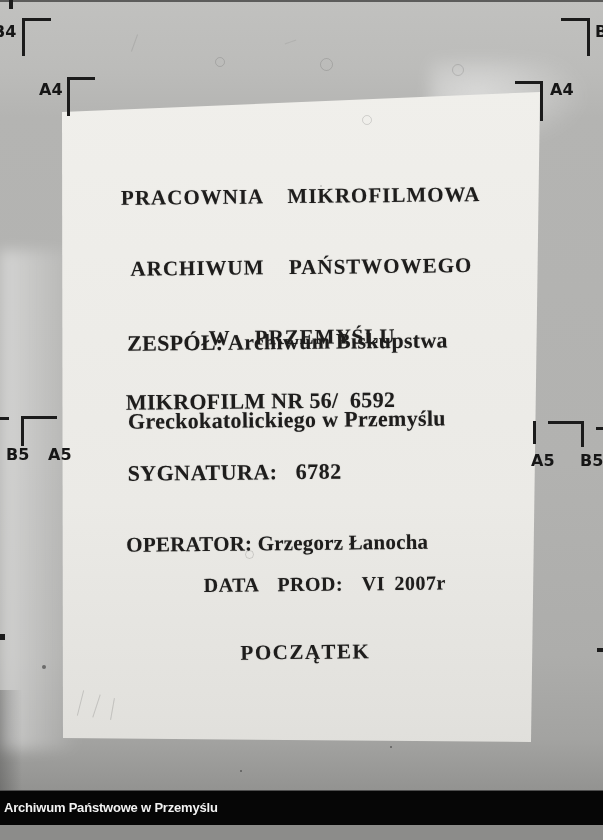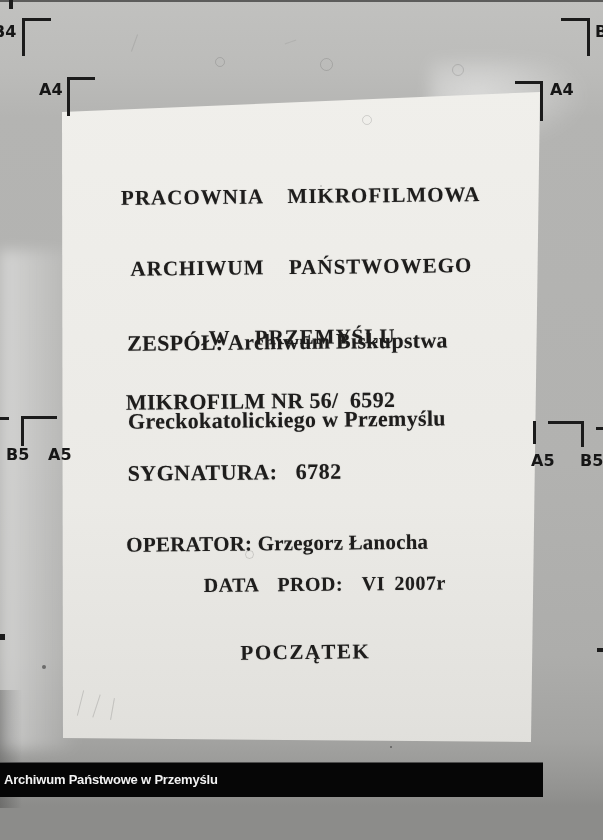--- a/index.html
+++ b/index.html
@@ -38,21 +38,21 @@
   .mark{position:absolute;background:#1b1b1b;}
   .bracket{position:absolute;border:0 solid #1b1b1b;}
   .br-tl{border-top-width:3px;border-left-width:3px;}
   .br-tr{border-top-width:3px;border-right-width:3px;}
   .mlabel{position:absolute;font-family:"DejaVu Sans",sans-serif;font-weight:bold;font-size:16px;color:#161616;letter-spacing:0;}
   
   .ring{position:absolute;border:1px solid rgba(60,60,60,.18);border-radius:50%;}
   .dot{position:absolute;background:rgba(40,40,40,.55);border-radius:50%;}
   .scratch{position:absolute;width:1px;background:rgba(50,50,50,.18);}
   
-  .footer-bar{left:0;top:762px;width:543px;height:34px;background:#060606;border-top:1px solid #4e4e4e;}
+  .footer-bar{left:0;top:790px;width:603px;height:34px;background:#060606;border-top:1px solid #4e4e4e;}
   .footer-label{position:absolute;left:4px;top:0;height:34px;line-height:33px;
     font-family:"Liberation Sans",sans-serif;font-weight:bold;font-size:13px;letter-spacing:-.2px;color:#f2f2f2;}
 </style>
 </head>
 <body>
 
 <div class="stage">
 
   <div class="abs top-edge-line"></div>
   <div class="abs flare-left"></div>

